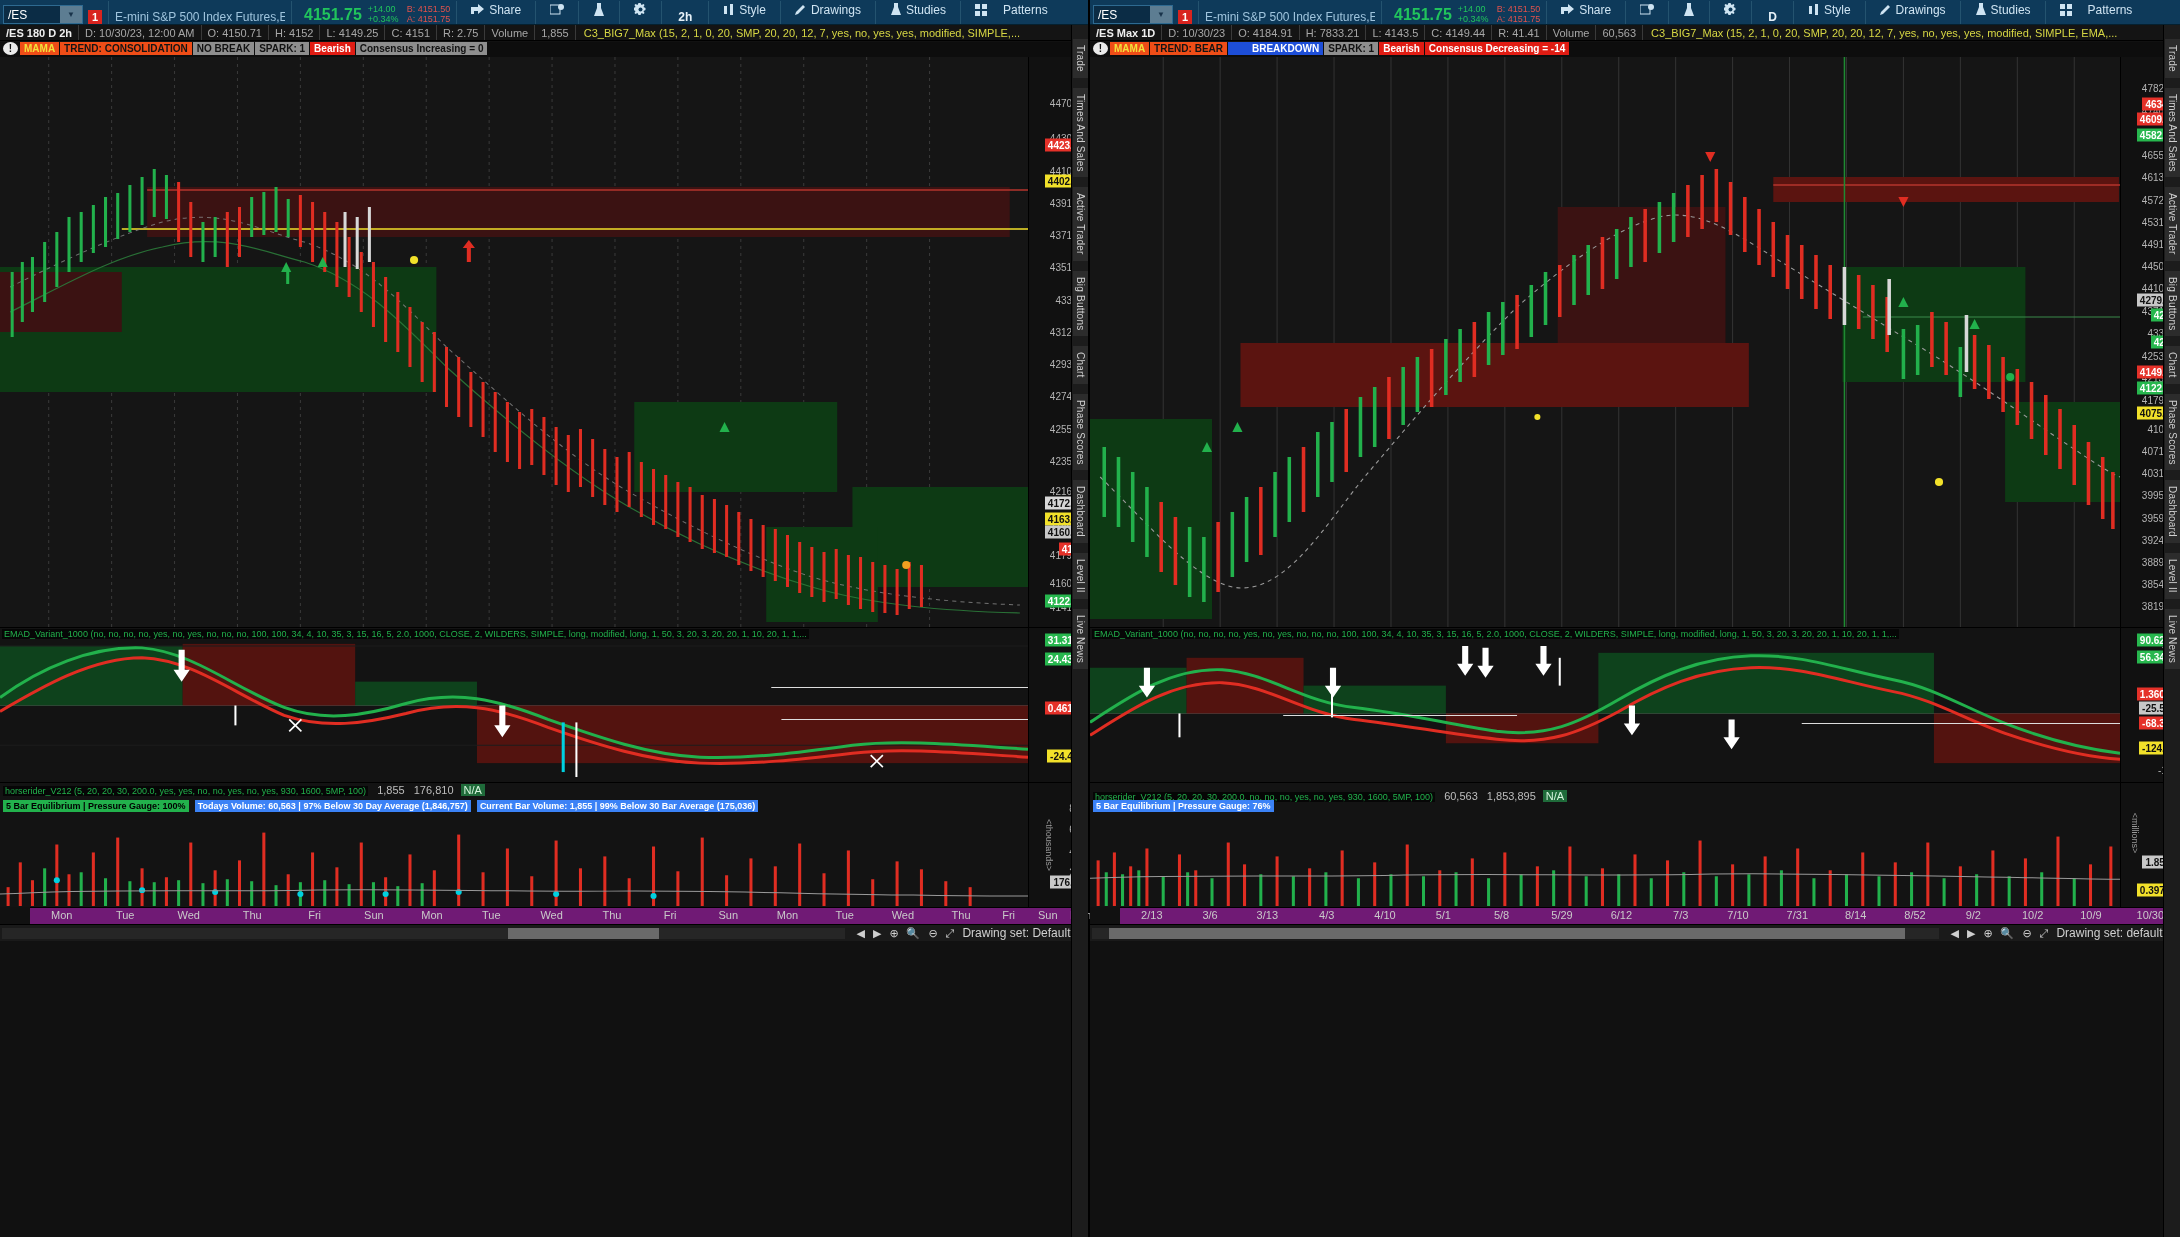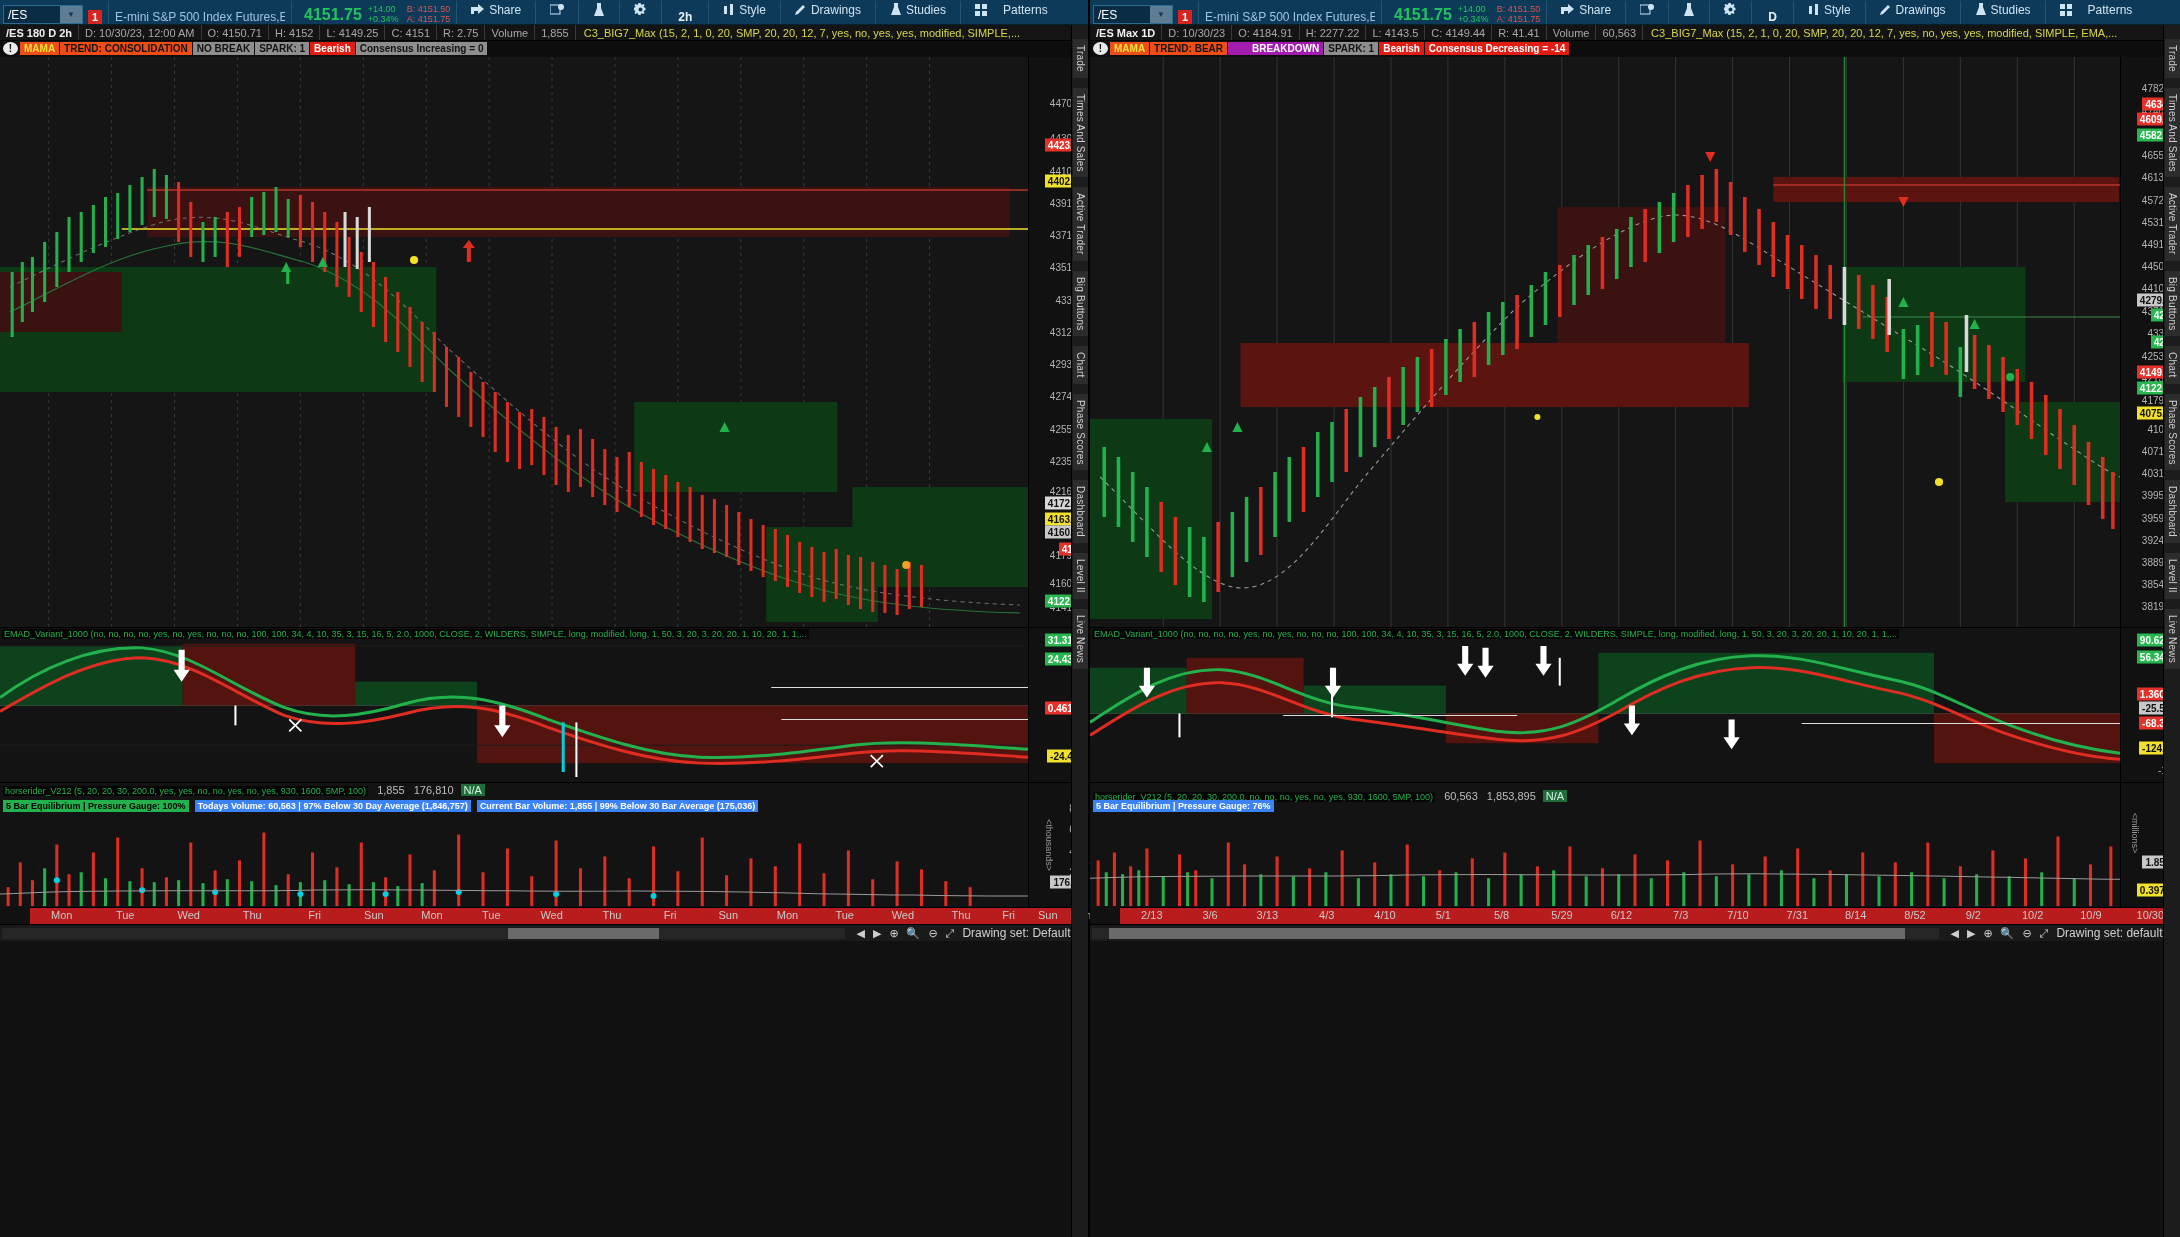--- a/index.html
+++ b/index.html
@@ -59,21 +59,21 @@
   .warn {
     width:15px;height:13px;border-radius:50%;background:#eaeaea;color:#111;
     display:flex;align-items:center;justify-content:center;font-weight:bold;font-size:10px;
     margin:0 2px 0 3px;
   }
   .tag { font-size:10px; font-weight:bold; display:flex; align-items:center; padding:0 4px; height:13px; margin-right:1px; }
   .tag.mama { background:#ef4d17; color:#f3e23a; }
   .tag.trend { background:#ef4d17; color:#141414; }
   .tag.plain { background:#8e8e8e; color:#111; }
   .tag.red { background:#e01c13; color:#fff; }
-  .tag.brk { background:#a21caf; color:#fff;padding-left:24px; }
+  .tag.brk { background:#1d4ed8; color:#fff;padding-left:24px; }
 
   
   .chartwrap { position:relative; flex:1 1 auto; min-height:0; display:flex; }
   .plot { position:relative; flex:1 1 auto; background:#151515; overflow:hidden; }
   .axis { width:60px; background:#111; position:relative; border-left:1px solid #000; }
   .axis .lbl { position:absolute; right:2px; font-size:10px; color:#b4b4b4; transform:translateY(-50%); }
   .axis .pill {
     position:absolute; right:1px; font-size:10px; padding:1px 3px; transform:translateY(-50%);
     font-weight:bold; color:#000; white-space:nowrap;
   }
@@ -95,21 +95,21 @@
   .rail {
     width:17px; background:#1c1c1c; border-left:1px solid #000;
     display:flex; flex-direction:column; align-items:center; padding-top:14px; flex:0 0 17px;
   }
   .rail .rtab {
     writing-mode:vertical-rl; font-size:10px; color:#cfcfcf; background:#2c2c2c;
     margin-bottom:10px; padding:6px 2px; white-space:nowrap; letter-spacing:.2px;
   }
 
   
-  .timeaxis { height:17px; background:#b91c1c; position:relative; border-top:1px solid #000; flex:0 0 17px;margin-left:30px; }
+  .timeaxis { height:17px; background:#701a75; position:relative; border-top:1px solid #000; flex:0 0 17px;margin-left:30px; }
   .timeaxis .t { position:absolute; font-size:11px; color:#c9c9c9; transform:translateX(-50%); top:1px; }
   .footer {
     height:17px; background:#1a1a1a; display:flex; align-items:center; justify-content:flex-end;
     gap:8px; padding-right:4px; flex:0 0 17px; border-top:1px solid #000;
   }
   .scrollbar { flex:1 1 auto; height:11px; background:#262626; margin:0 4px 0 2px; position:relative; }
   .scrollthumb { position:absolute; top:0; bottom:0; background:#6a6a6a; }
   .fbtn { color:#cfcfcf; font-size:11px; display:flex; align-items:center; }
   .fdrawing { color:#d0d0d0; font-size:12px; white-space:nowrap; }
   svg.icon { fill:#cfe4f2; }
@@ -665,21 +665,21 @@
             <rect x="7" y="7" width="5" height="5" fill="#cfe4f2"></rect>
           </svg>
         <span>Patterns</span>
       </div>
     </div>
 
     <div class="inforow">
       <span class="cell sym">/ES Max 1D</span>
       <span class="cell">D: 10/30/23</span>
       <span class="cell">O: 4184.91</span>
-      <span class="cell">H: 2277.22</span>
+      <span class="cell">H: 7833.21</span>
       <span class="cell">L: 4143.5</span>
       <span class="cell">C: 4149.44</span>
       <span class="cell">R: 41.41</span>
       <span class="cell">Volume</span>
       <span class="cell">60,563</span>
       <span class="studytxt">C3_BIG7_Max (15, 2, 1, 0, 20, SMP, 20, 20, 12, 7, yes, no, yes, yes, modified, SIMPLE, EMA,...</span>
     </div>
 
     <div class="statusrow">
       <div class="warn">!</div>

